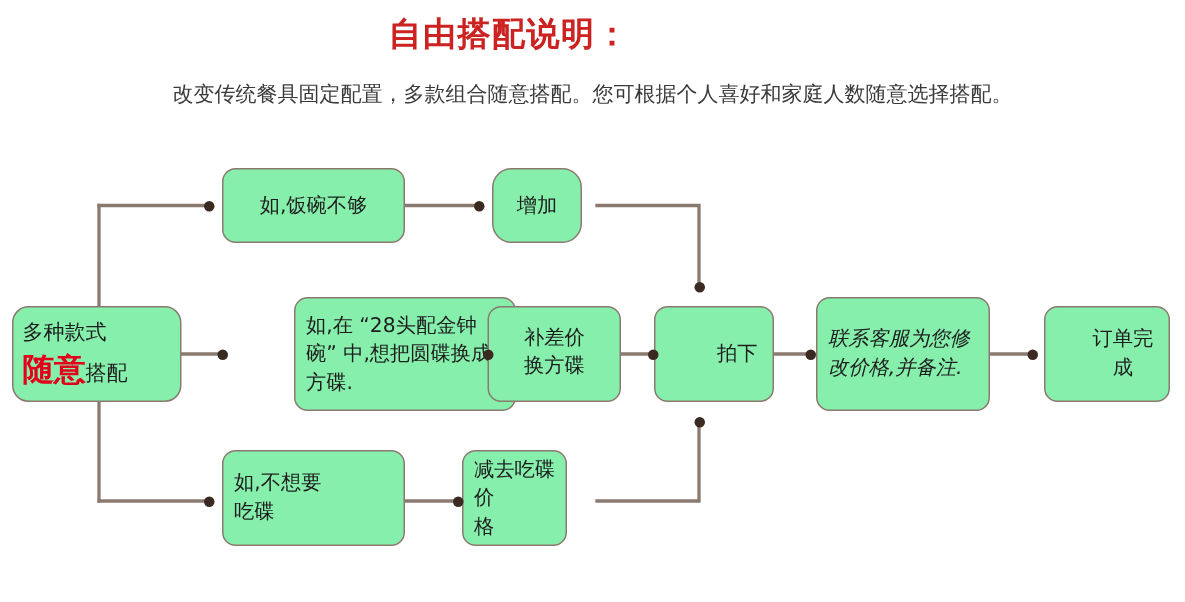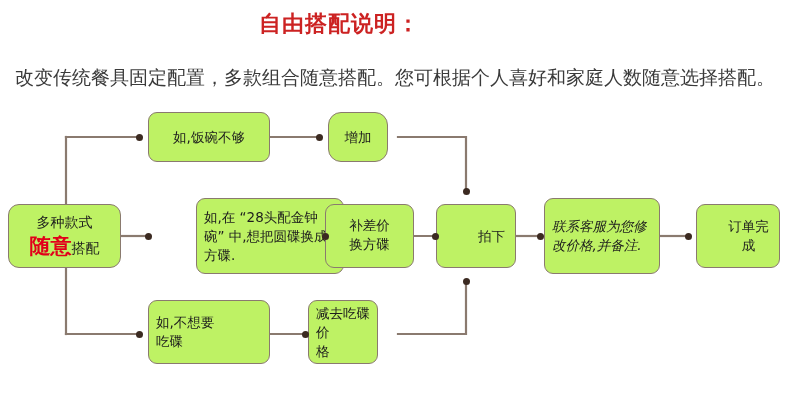--- a/index.html
+++ b/index.html
@@ -24,25 +24,25 @@
     width: 679px;
     text-align: center;
     color: #cc2222;
     font-size: 22px;
     font-weight: bold;
     letter-spacing: 1px;
     line-height: 28px;
   }
   .subtitle {
     position: absolute;
-    left: 0; top: 66px;
+    left: 0; top: 52px;
     width: 790px;
     text-align: center;
     color: #3a3a3a;
-    font-size: 19px;
+    font-size: 14px;
     line-height: 22px;
   }
 
   
   #flow {
     position: absolute;
     left: 0; top: 0;
     width: 790px;
     height: 401px;
   }
@@ -52,21 +52,21 @@
     width: 790px;
     height: 401px;
     pointer-events: none;
   }
 
   
   .node {
     position: absolute;
     border: 1.6px solid #8a7a6f;
     border-radius: 9px;
-    background: #bef264;
+    background: #86efac;
     color: #1d1d1d;
     font-size: 13.5px;
     line-height: 19px;
     display: flex;
     align-items: center;
     padding: 3px 7px;
     z-index: 2;
   }
   .node.center { justify-content: center; text-align: center; }
   .node .txt { display: block; width: 100%; white-space: pre-line; }
@@ -124,21 +124,21 @@
         <path d="M 516 236 L 540 236"></path>
 
         <path d="M 660 236 L 688 236"></path>
 
         <path d="M 270 334 L 305 334"></path>
 
         <path d="M 398 334 L 466 334 L 466 282"></path>
       </g>
     </svg>
 
-    <div class="node start" style="left:8px; top:204px; width:113px; height:64px;text-align:center;">
+    <div class="node start" style="left:8px; top:204px; width:113px; height:64px;">
       <div class="start-inner">
         <div class="start-line1">多种款式</div>
         <div class="start-line2">
           <span class="start-accent">随意</span><span class="start-rest">搭配</span>
         </div>
       </div>
     </div>
 
     <div class="node center" style="left:148px; top:112px; width:122px; height:50px;">
       <span class="txt">如,饭碗不够</span>

